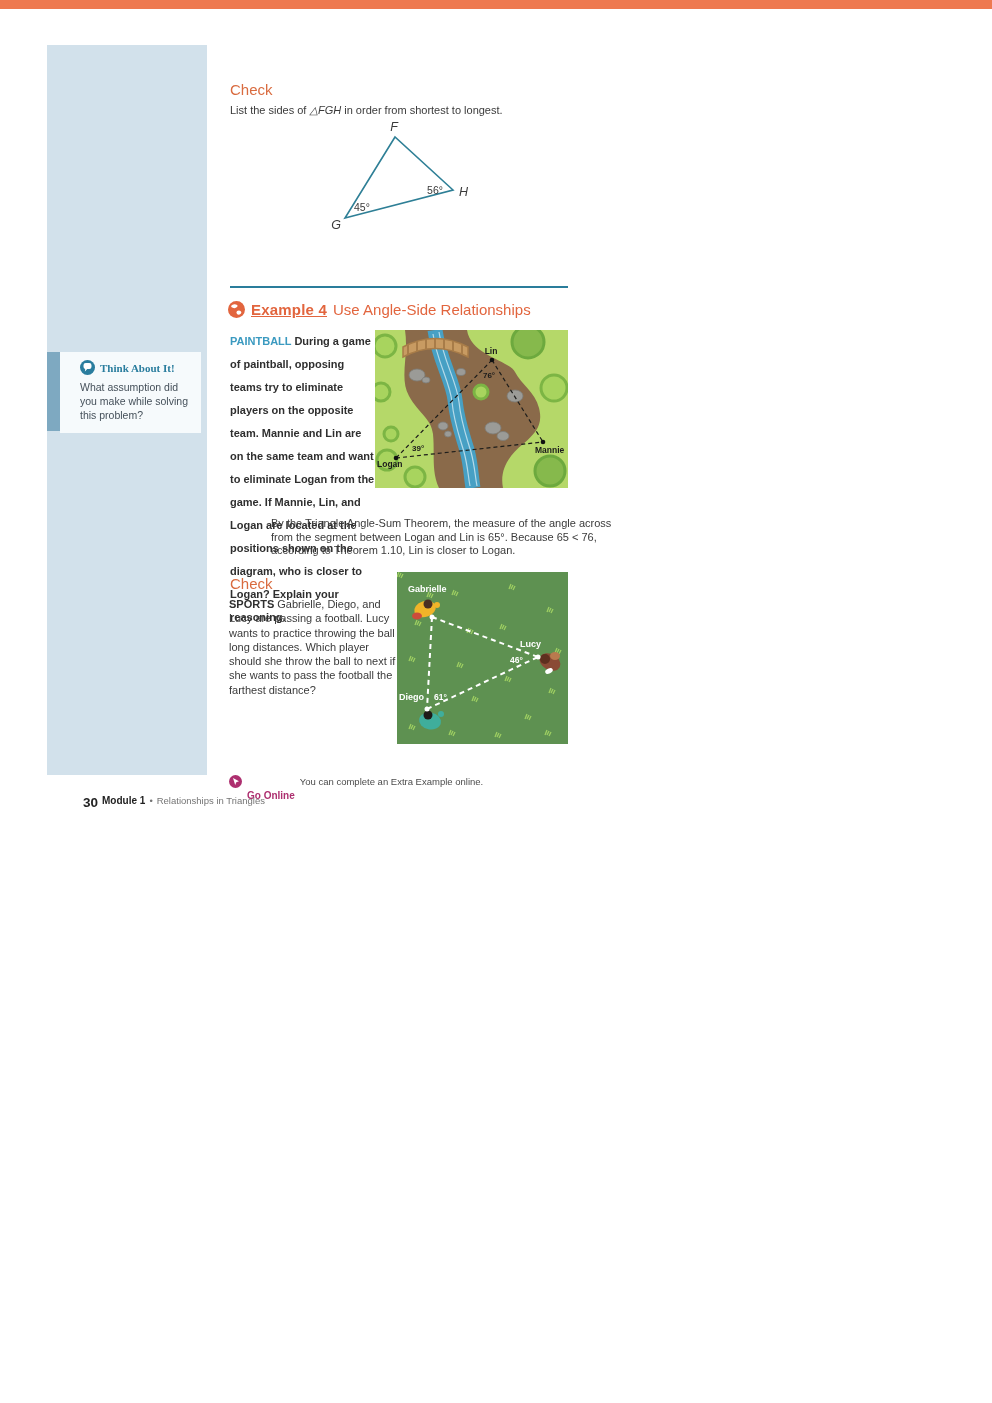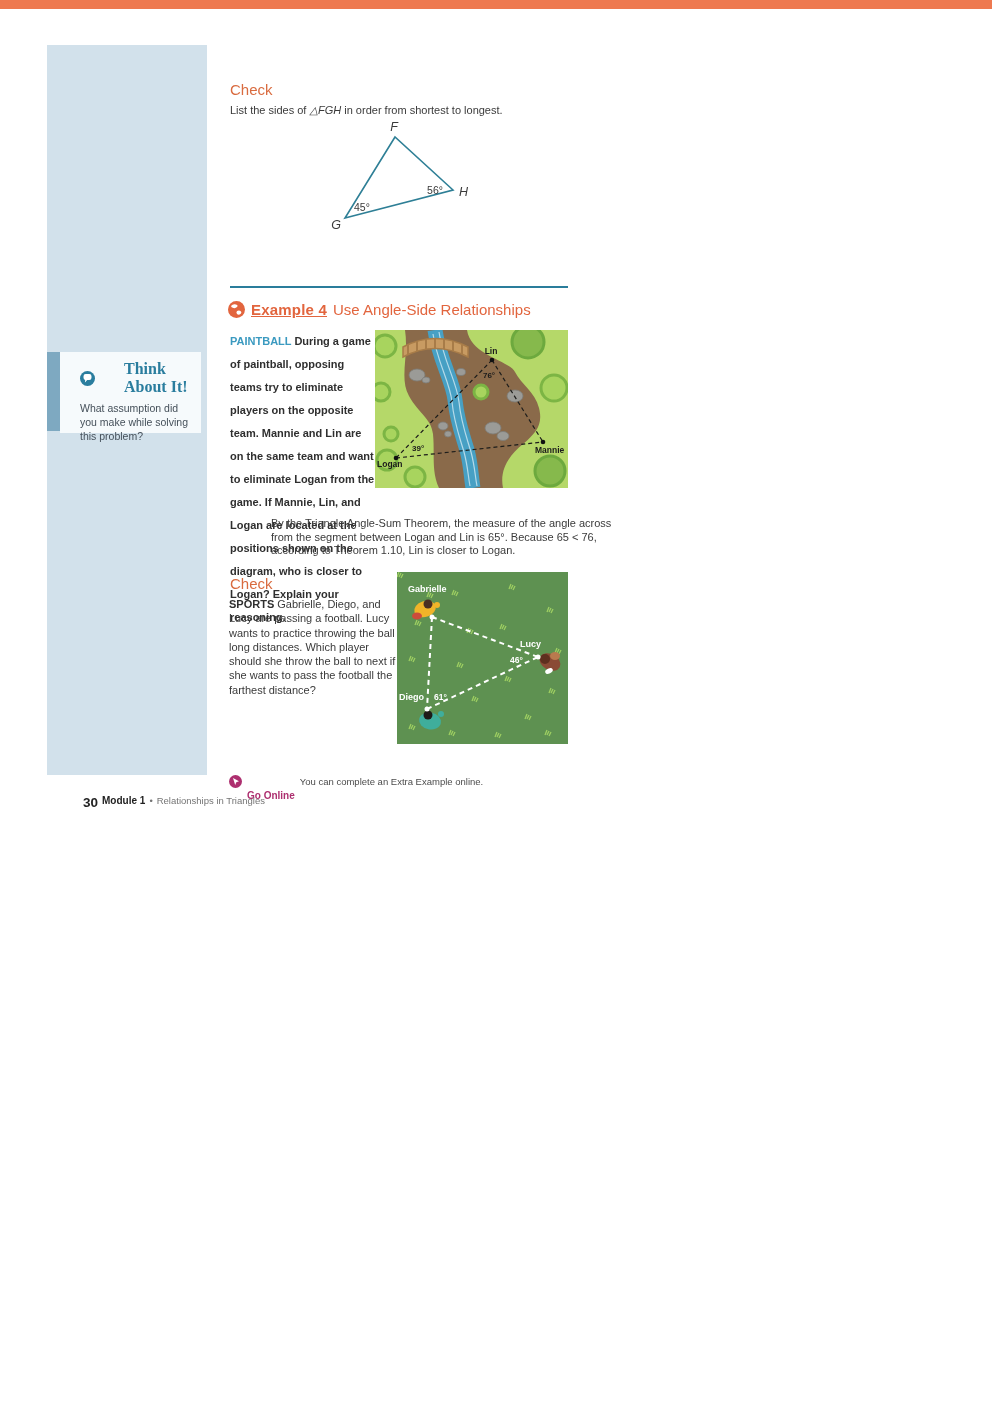--- a/index.html
+++ b/index.html
@@ -4,21 +4,21 @@
 <style>
   html,body{margin:0;padding:0;background:#ffffff;}
   .page{position:relative;width:992px;height:1403px;background:#ffffff;
         font-family:"Liberation Sans",sans-serif;color:#3a3a3a;overflow:hidden;}
   .top-bar{position:absolute;left:0;top:0;width:992px;height:9px;background:#ee7950;}
   .sidebar{position:absolute;left:47px;top:45px;width:160px;height:730px;background:#d2e1eb;}
   .think-accent{position:absolute;left:47px;top:352px;width:13px;height:79px;background:#7ea9c1;}
   .think-box{position:absolute;left:60px;top:352px;width:141px;height:81px;background:#f6fafc;
              box-sizing:border-box;padding:8px 6px 6px 20px;}
   .think-title-row{display:flex;align-items:center;gap:5px;}
-  .think-title{font-family:"Liberation Serif",serif;font-weight:bold;font-size:16px;color:#2a7d9e;margin-left:24px;}
+  .think-title{font-family:"Liberation Serif",serif;font-weight:bold;font-size:11px;color:#2a7d9e;}
   .think-body{margin-top:5px;font-size:10.5px;line-height:1.35;color:#45505a;}
   .h-check{position:absolute;font-size:15px;color:#d96b3f;}
   .check1-heading{left:230px;top:81px;}
   .check1-prompt{position:absolute;left:230px;top:104px;font-size:11px;color:#3a3a3a;}
   .tri-ref{font-style:italic;}
   .tri-svg{position:absolute;left:230px;top:119px;}
   .divider{position:absolute;left:230px;top:286px;width:338px;height:2px;background:#2a7d9b;}
   .ex-header{position:absolute;left:228px;top:301px;display:flex;align-items:center;gap:6px;}
   .ex-label{font-size:15px;font-weight:800;color:#e2653e;letter-spacing:.2px;text-decoration:underline;}
   .ex-title{font-size:15px;font-weight:400;color:#e2653e;}

